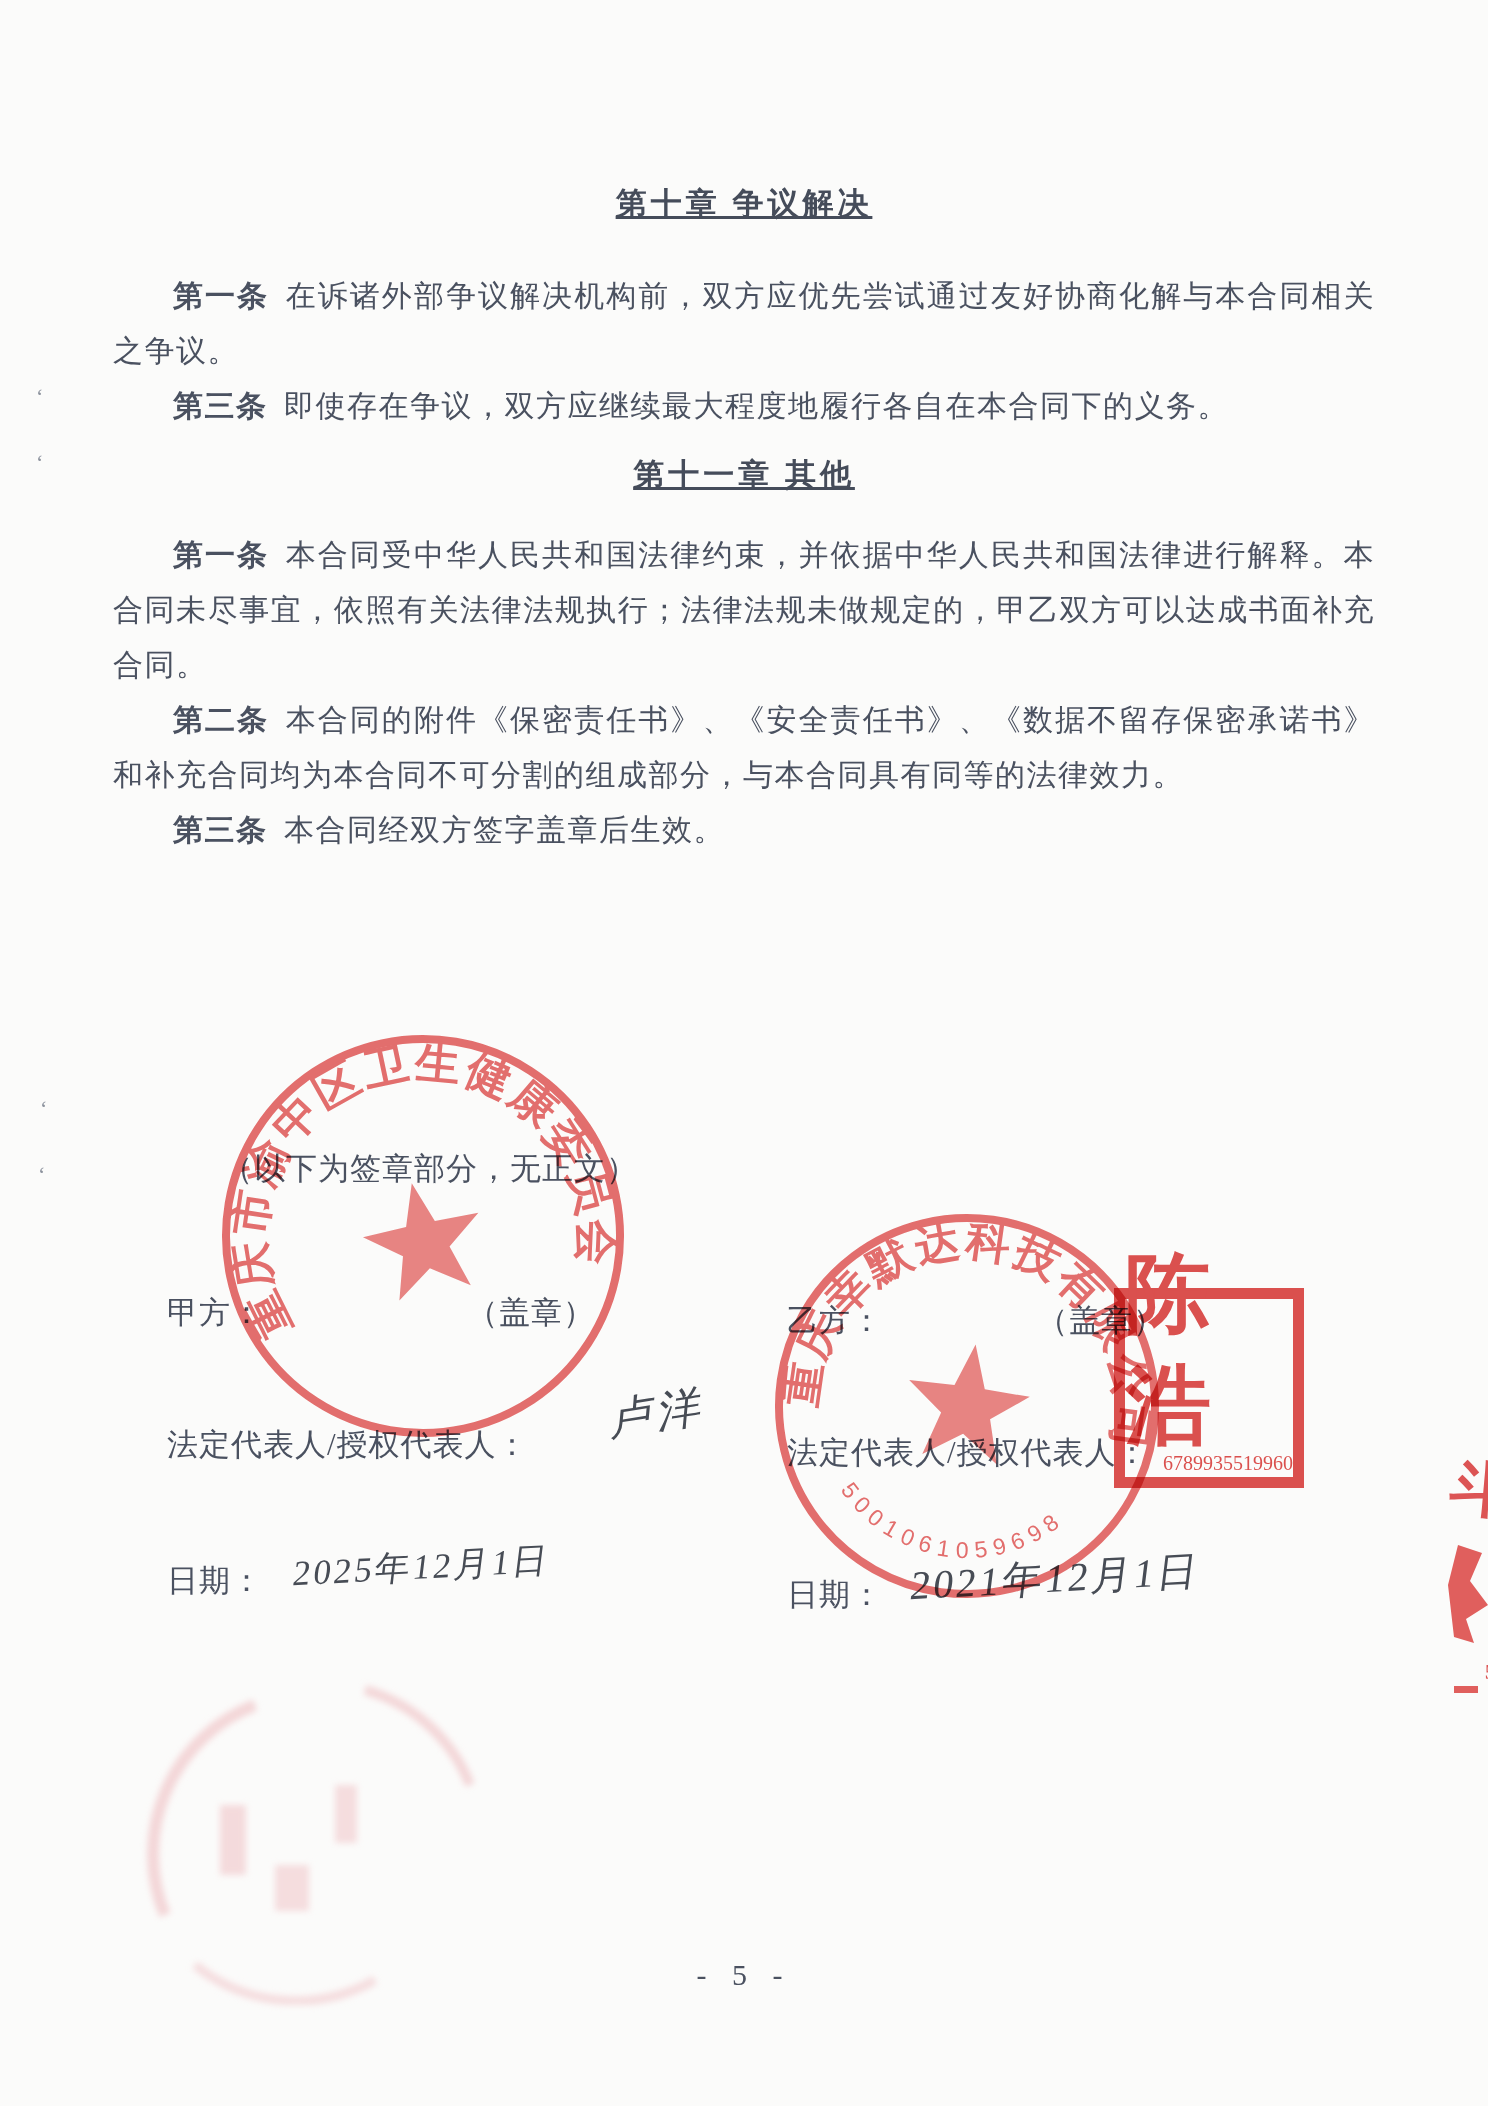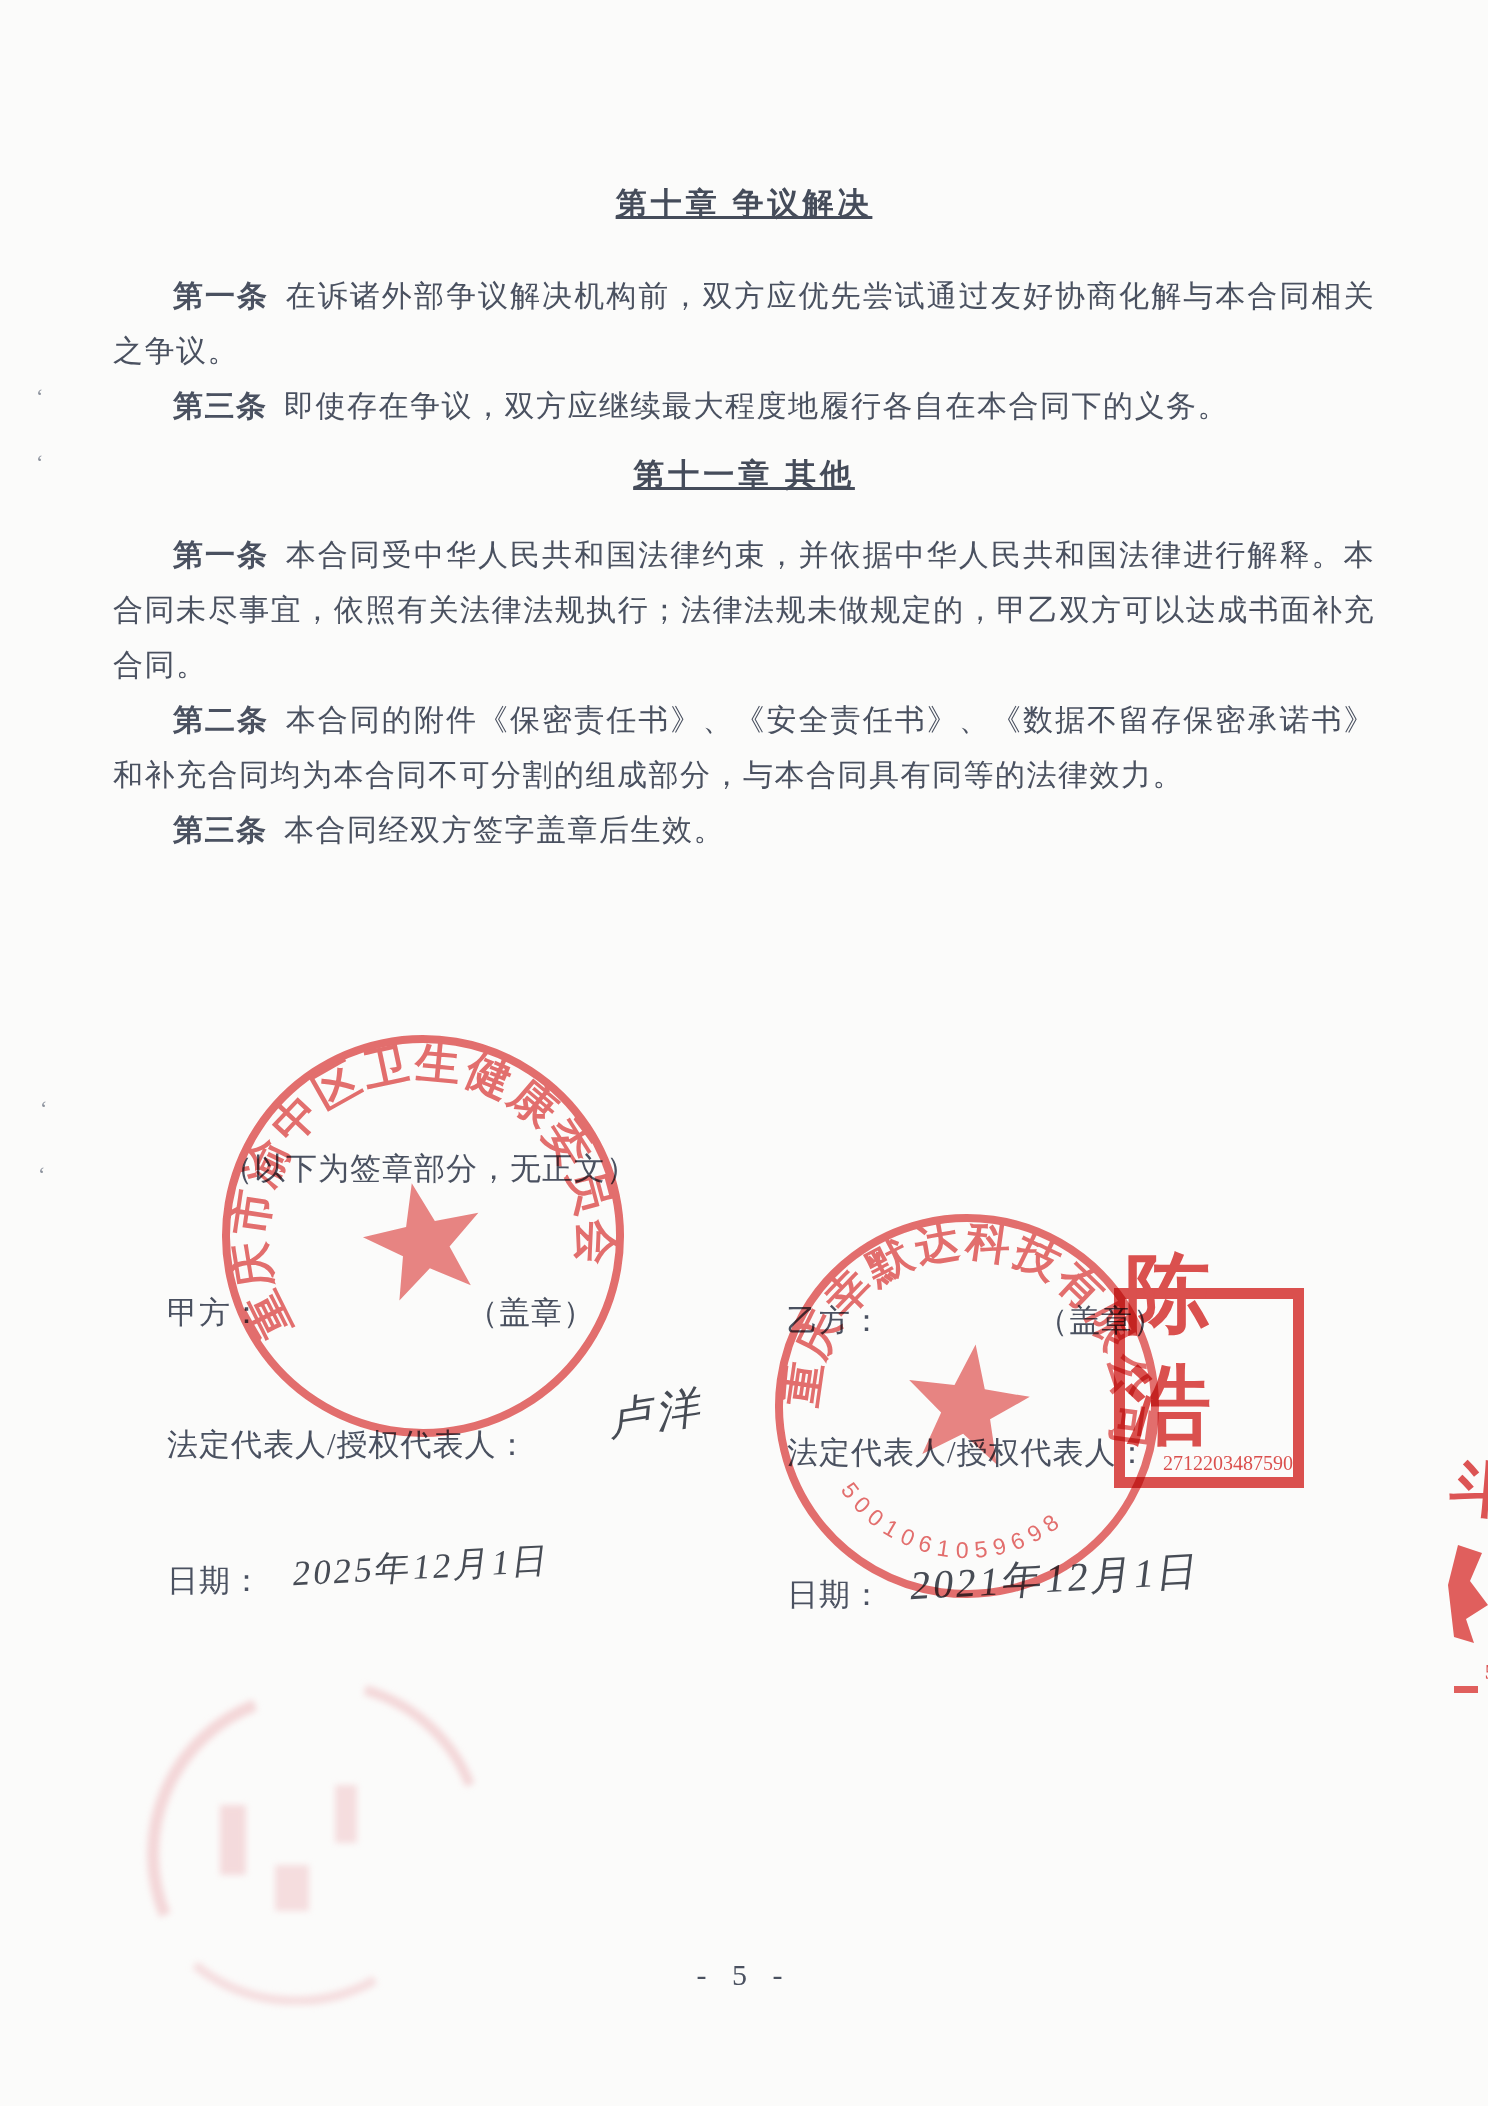--- a/index.html
+++ b/index.html
@@ -105,21 +105,21 @@
     </text>
     <path id="arcBnum" d="M 85.5 297.2 A 152 152 0 0 0 334.5 297.2" fill="none"></path>
     <text fill="#e4605f" style="font-size:23px;letter-spacing:7px;font-family:'Liberation Sans','DejaVu Sans',sans-serif;">
       <textPath href="#arcBnum" startOffset="50%" text-anchor="middle">5001061059698</textPath>
     </text>
     <polygon fill="#e4605f" opacity=".85" points="210,148 225.3,191 270.9,192.2 234.7,220 247.6,263.8 210,238 172.4,263.8 185.3,220 149.1,192.2 194.7,191"></polygon>
   </svg>
 
   <div class="stamp name-stamp" style="left:1114px;top:1288px;">
     <div class="nm">陈浩</div>
-    <div class="no">2712203487590</div>
+    <div class="no">6789935519960</div>
   </div>
 
   <svg class="ghost" style="left:125px;top:1665px;" width="430" height="340" viewBox="0 0 430 340">
     <path d="M 40 250 A 160 160 0 0 1 130 40" fill="none" stroke="#f0b6bb" stroke-width="12"></path>
     <path d="M 240 25 A 160 160 0 0 1 345 120" fill="none" stroke="#f0b6bb" stroke-width="10"></path>
     <path d="M 70 300 A 160 160 0 0 0 250 315" fill="none" stroke="#f3c3c8" stroke-width="9"></path>
     <rect x="95" y="140" width="26" height="70" fill="#f2bec3"></rect>
     <rect x="150" y="200" width="34" height="46" fill="#f3c3c8"></rect>
     <rect x="210" y="120" width="22" height="58" fill="#f3c3c8"></rect>
   </svg>

